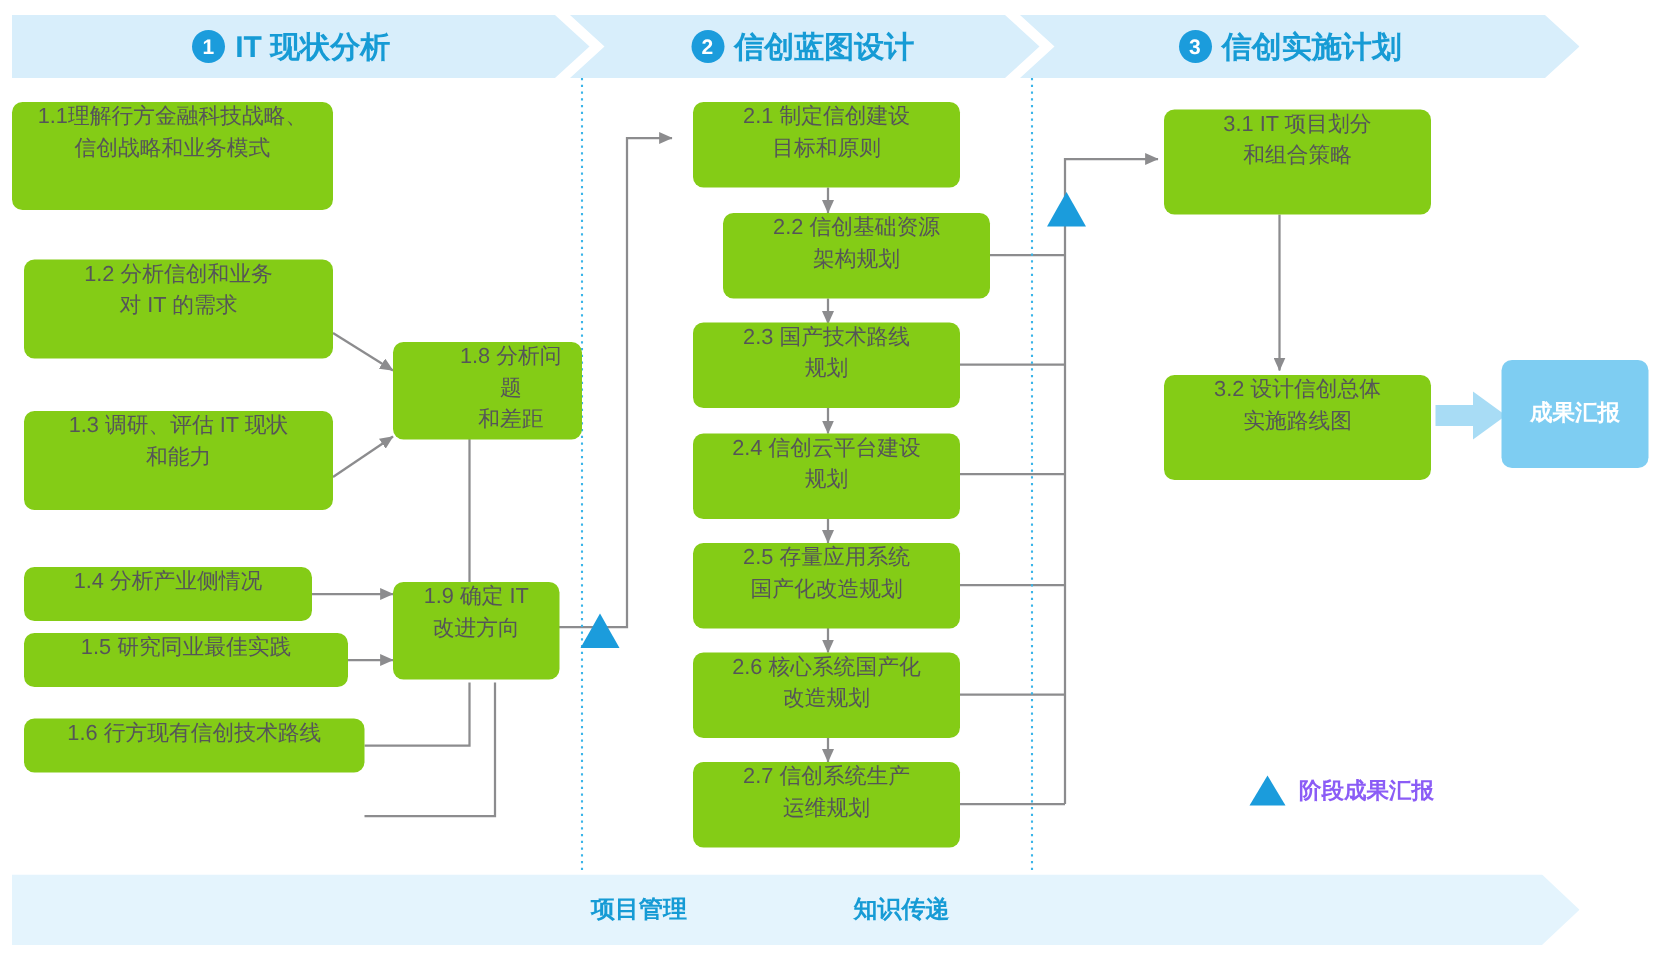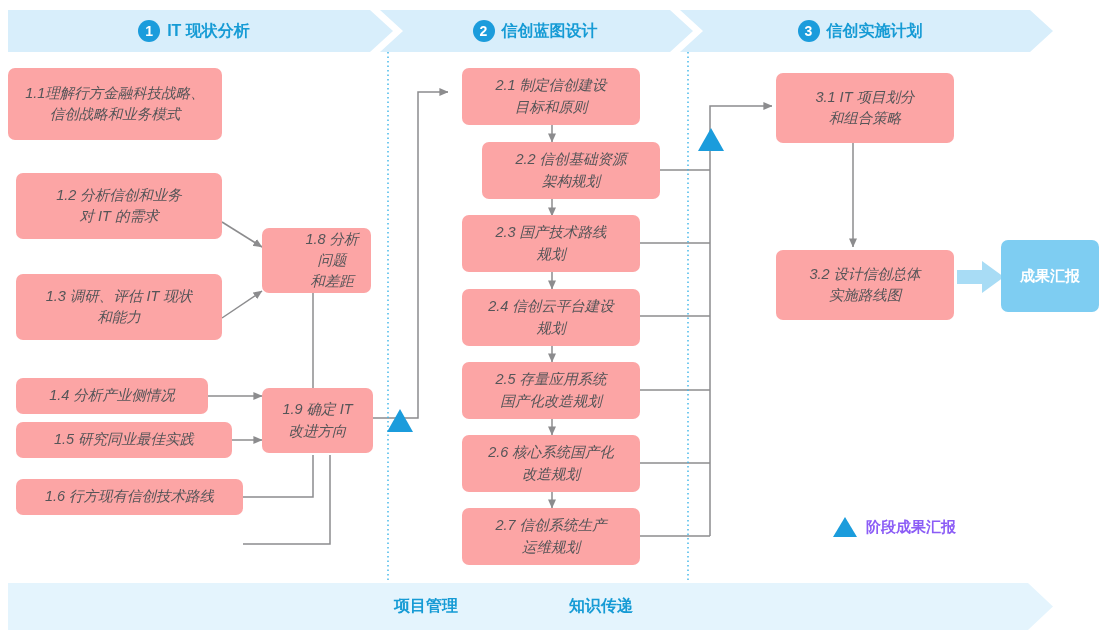--- a/index.html
+++ b/index.html
@@ -15,29 +15,28 @@
   .phase-bar svg{position:absolute;left:0;top:0;}
   .phase{
     position:absolute;top:0;height:42px;display:flex;align-items:center;
     justify-content:center;gap:7px;
   }
   .phase-num{
     width:22px;height:22px;border-radius:50%;background:#1b9cdc;color:#fff;
     font-size:14px;font-weight:bold;display:flex;align-items:center;
     justify-content:center;line-height:1;flex:0 0 auto;
   }
-  .phase-label{color:#169bd5;font-size:16px;font-weight:bold;white-space:nowrap;}
+  .phase-label{color:#169bd5;font-size:20px;font-weight:bold;white-space:nowrap;}
 
   
   .box{
-    position:absolute;background:#fca5a5;border-radius:7px;
-    display:flex;align-items:center;justify-content:center;text-align:center;
+    position:absolute;background:#84cc16;border-radius:7px;
+    display:flex;justify-content:center;text-align:center;
     color:#555558;font-size:14.5px;line-height:1.45;padding:0 8px;
     box-sizing:border-box;
-    font-style:italic;
   }
   .box span{display:block;}
 
   
   .result-badge{
     position:absolute;background:#7ecdf2;border-radius:7px;
     display:flex;align-items:center;justify-content:center;text-align:center;
     color:#ffffff;font-size:15px;font-weight:bold;line-height:1.35;
     box-sizing:border-box;
   }
@@ -164,21 +163,21 @@
   <div class="box" style="left:16px;top:422px;width:216px;height:36px;">
     <div>
         <span>1.5 研究同业最佳实践</span>
       </div>
   </div>
   <div class="box" style="left:16px;top:479px;width:227px;height:36px;">
     <div>
         <span>1.6 行方现有信创技术路线</span>
       </div>
   </div>
-  <div class="box" style="left:262px;top:228px;width:109px;height:65px;padding-left:39px;">
+  <div class="box" style="left:262px;top:228px;width:126px;height:65px;padding-left:39px;">
     <div>
         <span>1.8 分析问题</span>
         <span>和差距</span>
       </div>
   </div>
   <div class="box" style="left:262px;top:388px;width:111px;height:65px;">
     <div>
         <span>1.9 确定 IT</span>
         <span>改进方向</span>
       </div>

